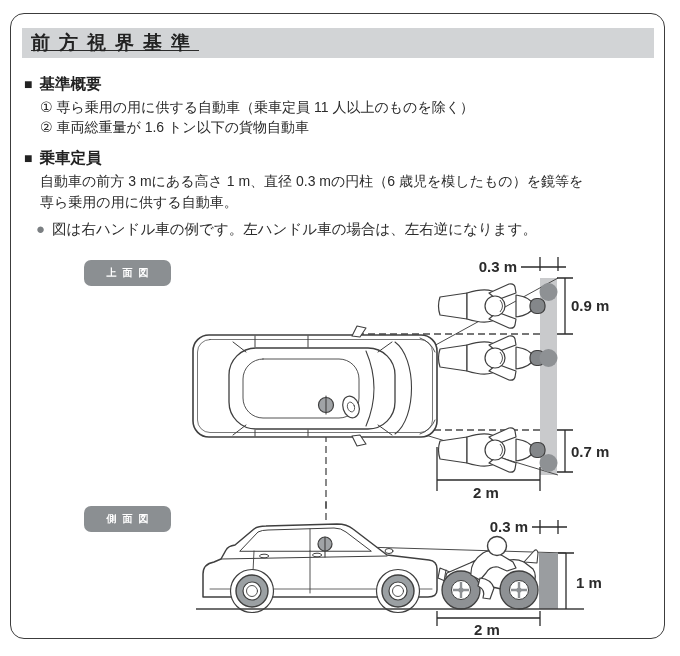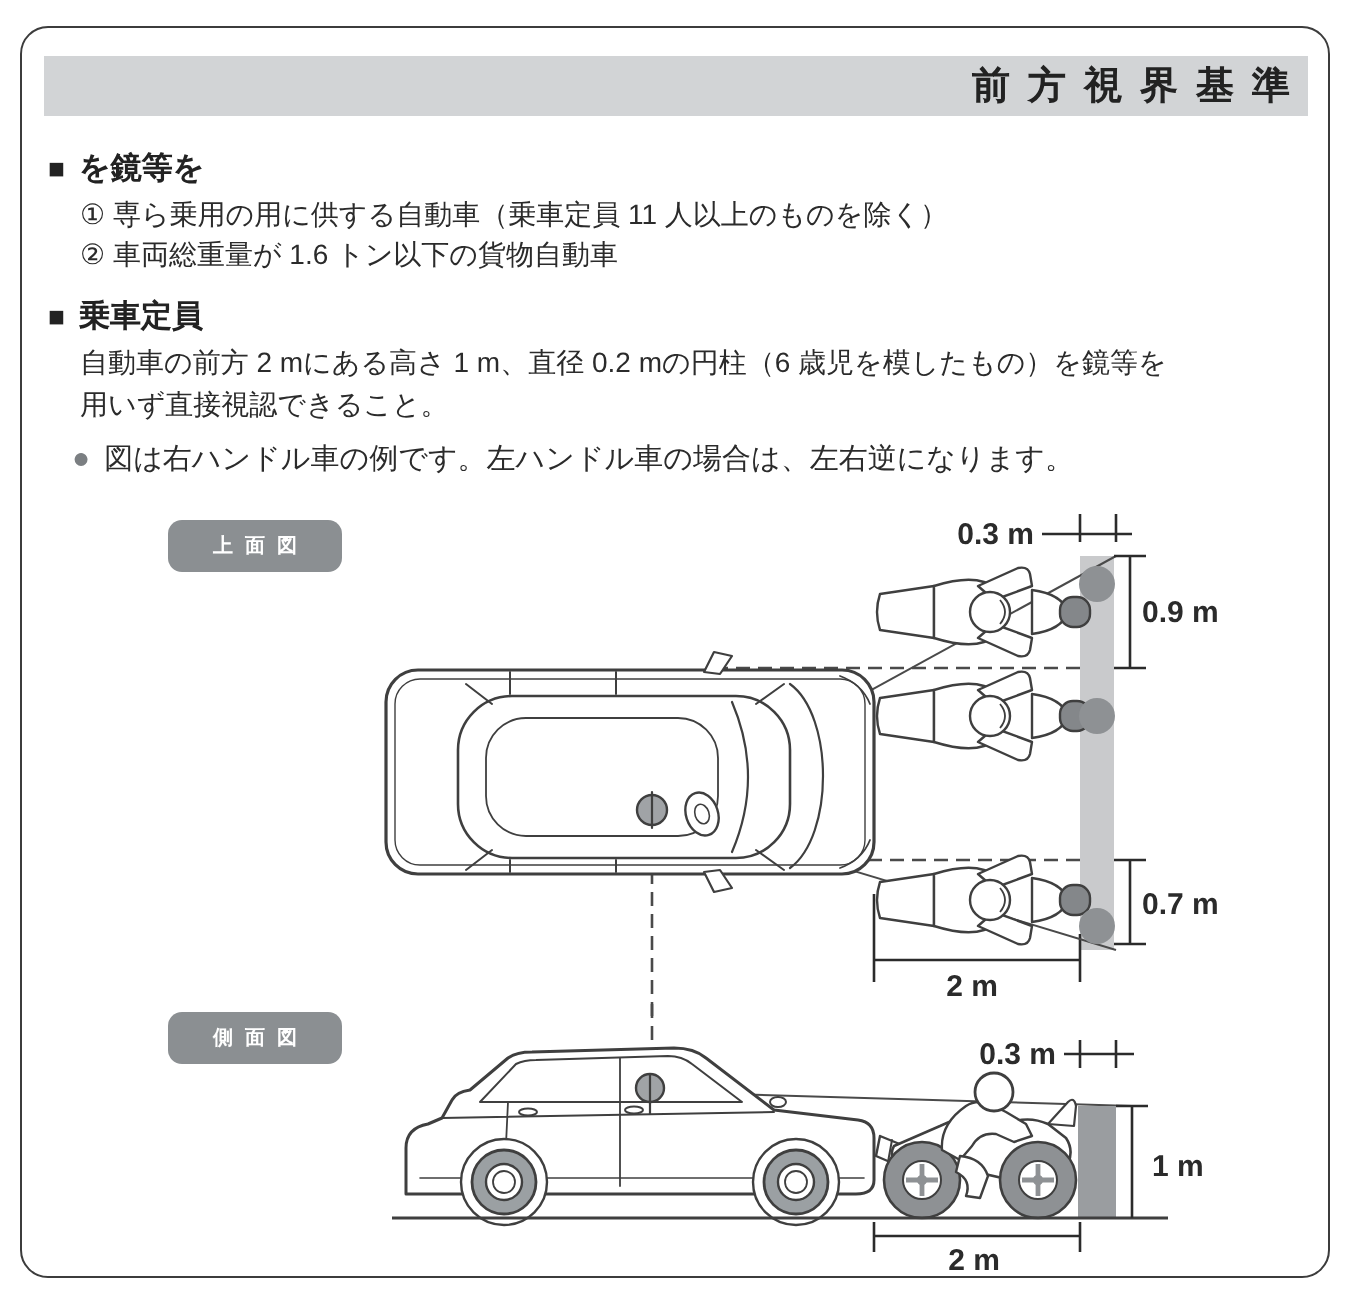--- a/index.html
+++ b/index.html
@@ -8,21 +8,21 @@
     font-family:"Liberation Sans","DejaVu Sans",sans-serif;color:#2b2b2b;
     -webkit-font-smoothing:antialiased;
   }
   .frame{
     position:absolute;left:10px;top:13px;width:653px;height:624px;
     border:1.6px solid var(--frame-border,#3c3c3c);border-radius:14px;background:#fff;
   }
   .titlebar{
     position:absolute;left:22px;top:28px;width:632px;height:30px;
     background:var(--title-bar-bg,#d2d4d6);
-    display:flex;align-items:center;justify-content:flex-end;
+    display:flex;align-items:center;justify-content:flex-start;text-decoration:underline;
   }
   .titlebar span{
     font-size:19px;font-weight:700;letter-spacing:9px;padding-left:9px;color:#222;
   }
   .sec-head{position:absolute;left:24px;font-size:15.5px;font-weight:700;color:#222;}
   .sec-head .mk{margin-right:7px;font-size:14px;}
   .body-line{position:absolute;left:40px;font-size:14px;color:#2b2b2b;white-space:nowrap;}
   .note-line{position:absolute;left:36px;font-size:14.5px;white-space:nowrap;}
   .note-line .mk{color:var(--note-bullet,#7b7f82);margin-right:7px;font-size:15px;}
   .badge{
@@ -42,30 +42,30 @@
 </head>
 <body>
 
 <div class="frame"></div>
 
 <div class="titlebar">
   <span>前方視界基準</span>
 </div>
 
 <div class="sec-head" style="top:74px">
-  <span class="mk">■</span><span>を鏡等を</span>
+  <span class="mk">■</span><span>基準概要</span>
 </div>
 <div class="body-line" style="top:99px">① 専ら乗用の用に供する自動車（乗車定員 11 人以上のものを除く）</div>
 <div class="body-line" style="top:119px">② 車両総重量が 1.6 トン以下の貨物自動車</div>
 
 <div class="sec-head" style="top:148px">
   <span class="mk">■</span><span>乗車定員</span>
 </div>
-<div class="body-line" style="top:173px">自動車の前方 2 mにある高さ 1 m、直径 0.2 mの円柱（6 歳児を模したもの）を鏡等を</div>
-<div class="body-line" style="top:194px">用いず直接視認できること。</div>
+<div class="body-line" style="top:173px">自動車の前方 3 mにある高さ 1 m、直径 0.3 mの円柱（6 歳児を模したもの）を鏡等を</div>
+<div class="body-line" style="top:194px">専ら乗用の用に供する自動車。</div>
 
 <div class="note-line" style="top:220px">
   <span class="mk">●</span><span>図は右ハンドル車の例です。左ハンドル車の場合は、左右逆になります。</span>
 </div>
 
 <div class="badge" style="top:260px">
   <span>上面図</span>
 </div>
 <div class="badge" style="top:506px">
   <span>側面図</span>

